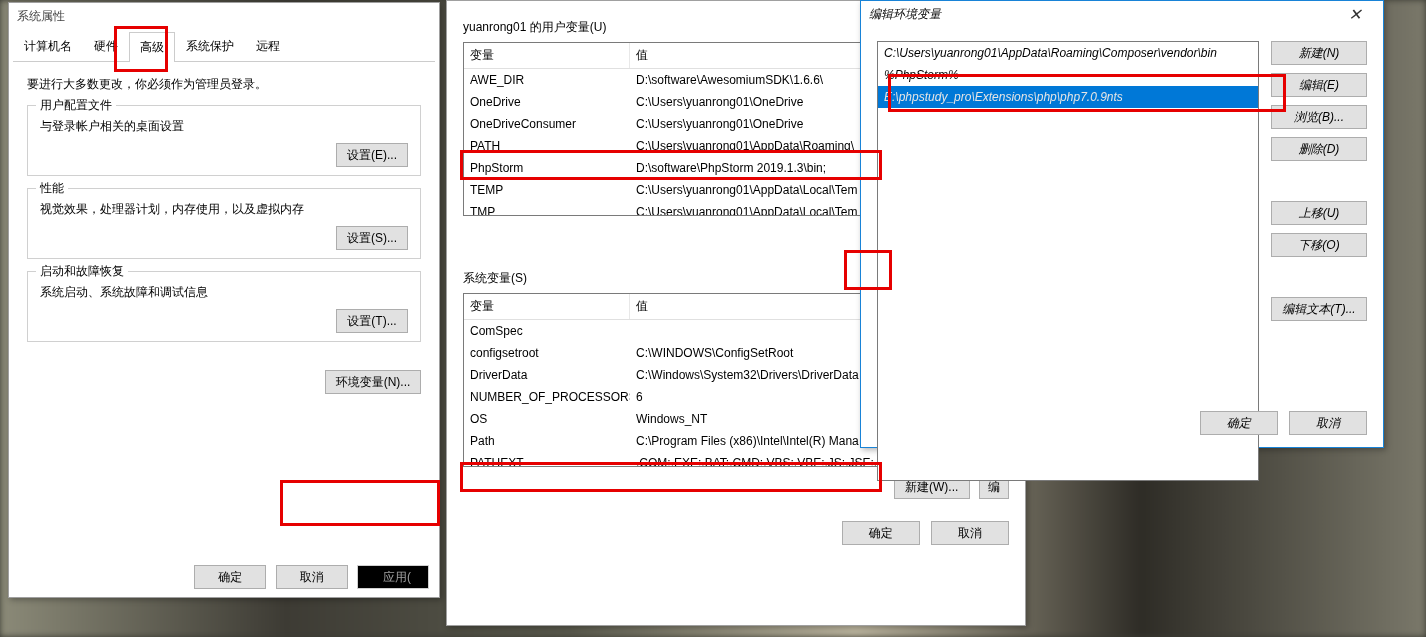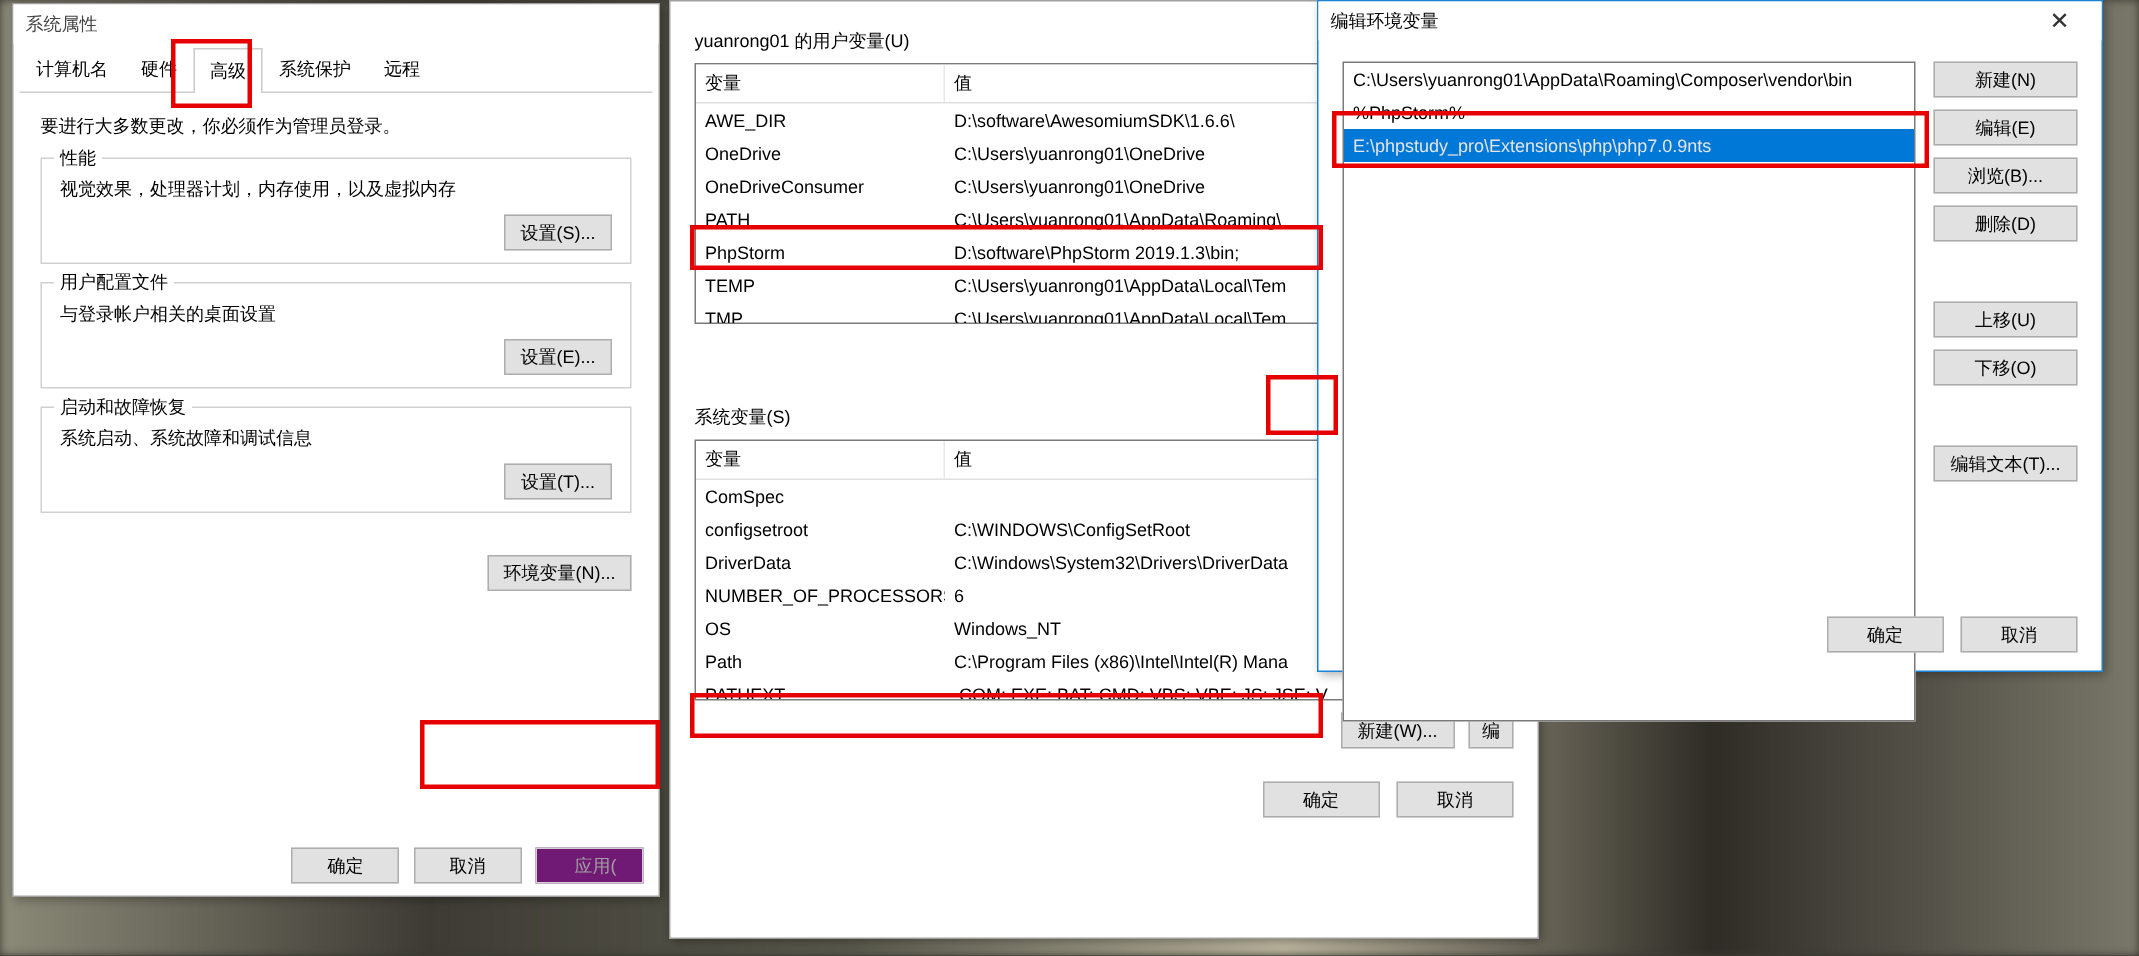--- a/index.html
+++ b/index.html
@@ -14,21 +14,21 @@
   #sysprops .tabs { display:flex; border-bottom:1px solid #ccc; margin:2px 4px 0 4px; }
   #sysprops .tab { padding:6px 10px; border:1px solid transparent; border-bottom:none; cursor:pointer; }
   #sysprops .tab.active { border-color:#ccc; background:#fff; position:relative; top:1px; }
   #sysprops .body { padding:14px 18px 8px 18px; }
   .group { border:1px solid #d0d0d0; margin-top:12px; padding:12px 12px 8px 12px; position:relative; }
   .group-title { position:absolute; top:-9px; left:8px; background:#fff; padding:0 4px; }
   .group-desc { color:#000; margin-bottom:8px; }
   .right-btn-row { text-align:right; margin-top:8px; }
   .btn { display:inline-block; min-width:72px; height:24px; line-height:22px; text-align:center; border:1px solid #adadad; background:#e1e1e1; cursor:pointer; padding:0 8px; }
   .btn.wide { min-width:96px; }
-  .btn.disabled { color:#a0a0a0; border-color:#d0d0d0; background:#701a75; cursor:default;padding-left:16px; }
+  .btn.disabled { color:#a0a0a0; border-color:#d0d0d0; background:#000000; cursor:default;padding-left:16px; }
   #sysprops .footer { position:absolute; bottom:8px; right:10px; left:10px; text-align:right; }
   #sysprops .footer .btn { margin-left:6px; }
 
   
   #envvars { left:446px; top:0; width:580px; height:626px; }
   #envvars .titlepad { height:6px; }
   #envvars .content { padding:4px 16px 10px 16px; }
   .listbox-wrap { margin-top:8px; }
   .listbox-label { margin-bottom:6px; display:block; }
   .listbox { border:1px solid #7a7a7a; height:174px; overflow:hidden; background:#fff; }
@@ -38,21 +38,21 @@
   .listbox .row { display:flex; padding:2px 0; }
   .listbox .cell { padding:2px 6px; white-space:nowrap; overflow:hidden; }
   .c1 { width:166px; flex:0 0 166px; }
   .c2 { flex:1; }
   .btnrow2 { text-align:right; margin-top:8px; }
   .btnrow2 .btn { margin-left:6px; min-width:76px; }
   #envvars .footer2 { text-align:right; margin-top:22px; }
   #envvars .footer2 .btn { margin-left:8px; min-width:78px; }
 
   
-  #editpath { left:878px; top:0; width:524px; height:448px; border-color:#1883d7; }
+  #editpath { left:860px; top:0; width:524px; height:448px; border-color:#1883d7;font-style:italic; }
   #editpath .titlebar2 { display:flex; justify-content:space-between; align-items:center; height:26px; padding:0 8px; background:#fff; }
   #editpath .close-x { width:40px; text-align:center; font-size:16px; color:#333; cursor:pointer; }
   #editpath .content3 { padding:14px 16px 12px 16px; display:flex; }
   #editpath .listcol { flex:1; }
   #editpath .btncol { width:96px; margin-left:12px; display:flex; flex-direction:column; gap:8px; }
   #editpath .pathlist { border:1px solid #7a7a7a; height:440px; background:#fff; overflow:hidden; }
   #editpath .pitem { padding:4px 6px; white-space:nowrap; overflow:hidden; }
   #editpath .pitem.selected { background:#0078d7; color:#e5e5e5; }
   #editpath .footer3 { position:absolute; bottom:12px; right:16px; }
   #editpath .footer3 .btn { margin-left:8px; min-width:78px; }
@@ -71,29 +71,29 @@
     <div class="tab">计算机名</div>
     <div class="tab">硬件</div>
     <div class="tab active">高级</div>
     <div class="tab">系统保护</div>
     <div class="tab">远程</div>
   </div>
   <div class="body">
     <div>要进行大多数更改，你必须作为管理员登录。</div>
 
     <div class="group">
+      <span class="group-title">用户配置文件</span>
+      <div class="group-desc">与登录帐户相关的桌面设置</div>
+      <div class="right-btn-row"><span class="btn">设置(E)...</span></div>
+    </div>
+
+    <div class="group">
       <span class="group-title">性能</span>
       <div class="group-desc">视觉效果，处理器计划，内存使用，以及虚拟内存</div>
       <div class="right-btn-row"><span class="btn">设置(S)...</span></div>
-    </div>
-
-    <div class="group">
-      <span class="group-title">用户配置文件</span>
-      <div class="group-desc">与登录帐户相关的桌面设置</div>
-      <div class="right-btn-row"><span class="btn">设置(E)...</span></div>
     </div>
 
     <div class="group">
       <span class="group-title">启动和故障恢复</span>
       <div class="group-desc">系统启动、系统故障和调试信息</div>
       <div class="right-btn-row"><span class="btn">设置(T)...</span></div>
     </div>
 
     <div class="right-btn-row" style="margin-top:28px;">
       <span class="btn wide">环境变量(N)...</span>

